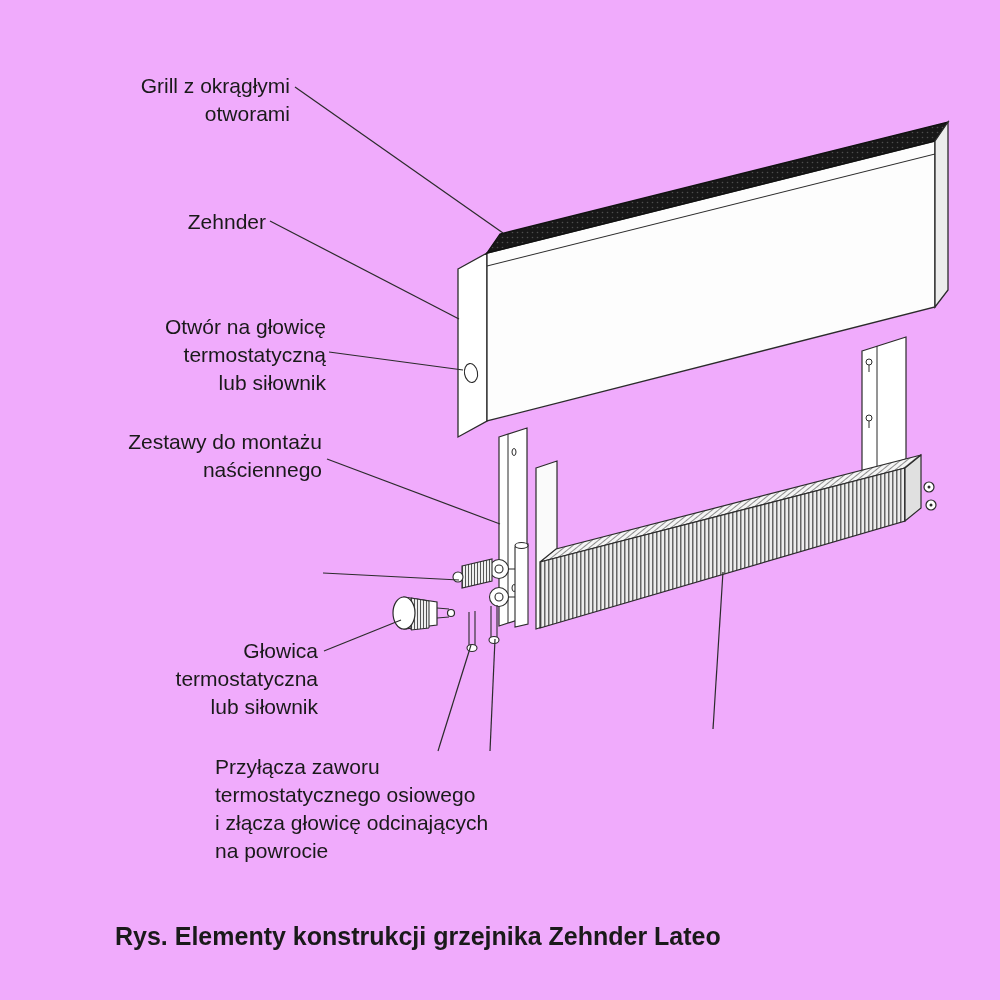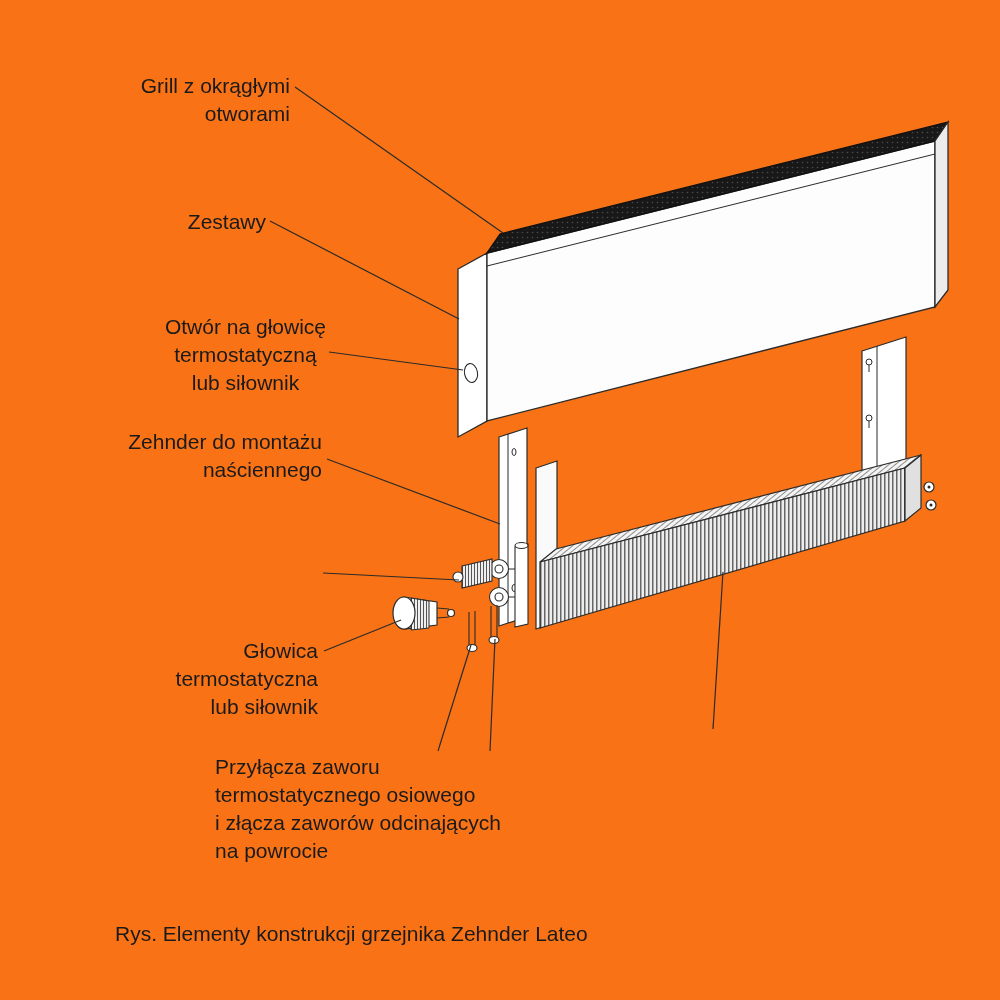--- a/index.html
+++ b/index.html
@@ -1,35 +1,36 @@
 <!DOCTYPE html>
 <html><head>
 <meta charset="utf-8">
 <style>
   html,body{margin:0;padding:0;background:#ffffff;}
   .stage{
     position:relative;
     width:1000px;height:1000px;
-    background:#f97316;
+    background:#f0abfc;
     overflow:hidden;
     font-family:"Liberation Sans", sans-serif;
   }
   .drawing{position:absolute;left:0;top:0;}
   .lbl{
     position:absolute;
     font-size:21px;
     line-height:28px;
     color:#1a1a1a;
     white-space:pre-line;
   }
   .lbl.right{text-align:right;}
   .caption{
     position:absolute;
-    font-size:21px;
+    font-size:25px;
     color:#1a1a1a;
+    font-weight:bold;
   }
 </style>
 </head>
 <body>
 
 <div class="stage">
 
   <svg class="drawing" width="1000" height="1000" viewBox="0 0 1000 1000">
     <defs>
       <pattern id="grillDots" width="5" height="5" patternUnits="userSpaceOnUse">
@@ -123,29 +124,29 @@
       <path d="M323,573 L459,580"></path>
       <path d="M324,651 L401,620"></path>
       <path d="M438,751 L471,645"></path>
       <path d="M490,751 L495,639"></path>
       <path d="M713,729 L723,572"></path>
     </g>
   </svg>
 
   <div class="lbl right" style="top:72px;  right:710px;">Grill z okrągłymi
 otworami</div>
-  <div class="lbl right" style="top:208px; right:734px;">Zestawy</div>
-  <div class="lbl right" style="top:313px; right:674px;text-align:center;">Otwór na głowicę
+  <div class="lbl right" style="top:208px; right:734px;">Zehnder</div>
+  <div class="lbl right" style="top:313px; right:674px;">Otwór na głowicę
 termostatyczną
 lub siłownik</div>
-  <div class="lbl right" style="top:428px; right:678px;">Zehnder do montażu
+  <div class="lbl right" style="top:428px; right:678px;">Zestawy do montażu
 naściennego</div>
   <div class="lbl right" style="top:637px; right:682px;margin-left:24px;">Głowica
 termostatyczna
 lub siłownik</div>
   <div class="lbl" style="top:753px; left:215px;">Przyłącza zaworu
 termostatycznego osiowego
-i złącza zaworów odcinających
+i złącza głowicę odcinających
 na powrocie</div>
 
   <div class="caption" style="top:922px; left:115px;">Rys. Elementy konstrukcji grzejnika Zehnder Lateo</div>
 
 </div>
 
 </body></html>

